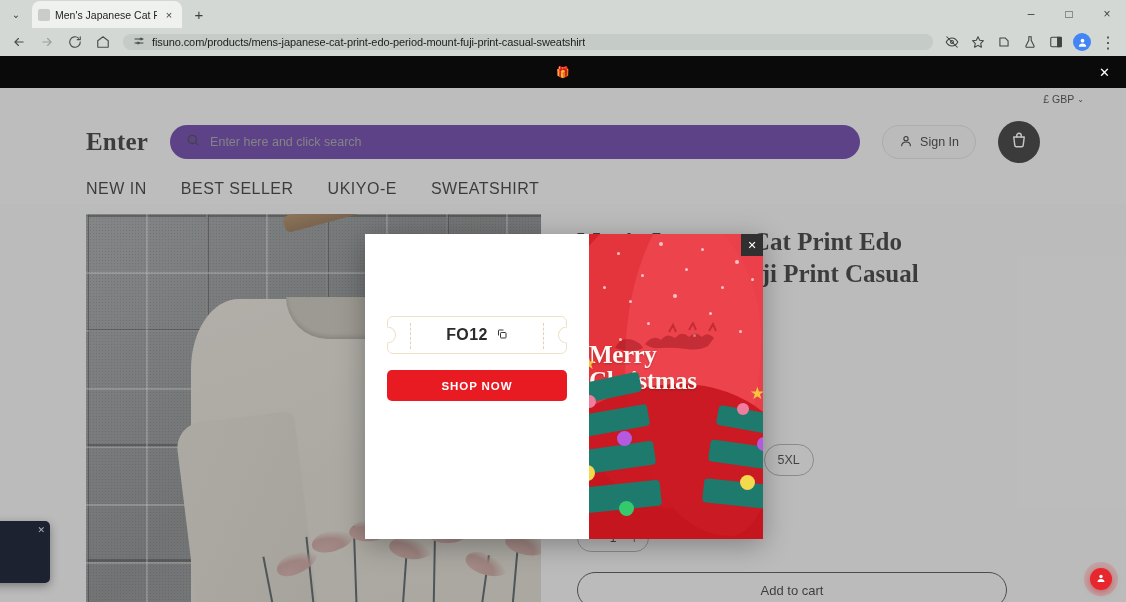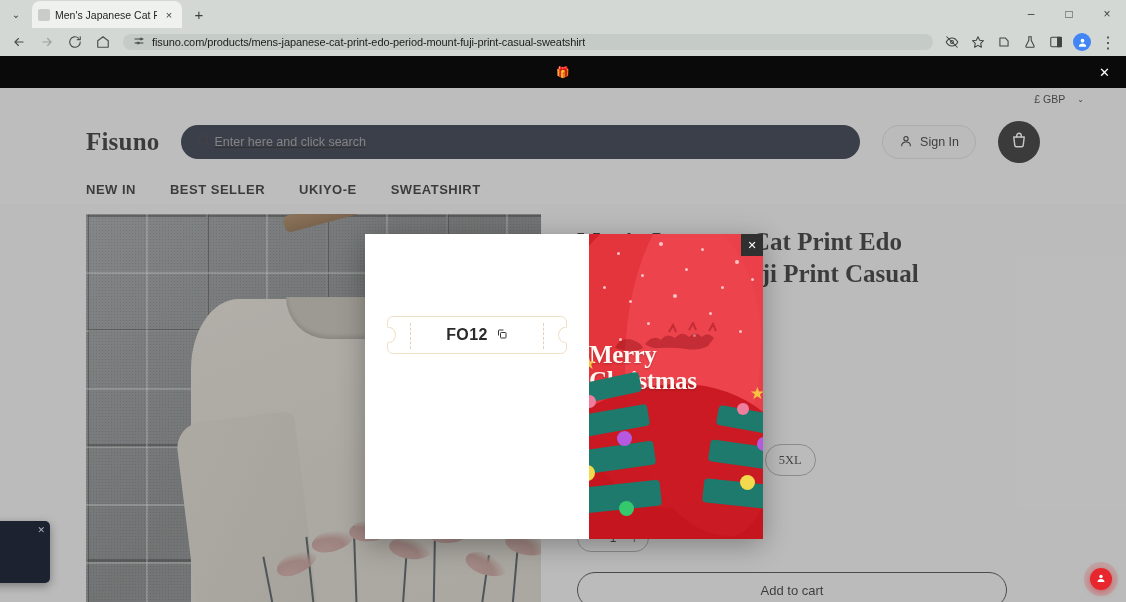--- a/index.html
+++ b/index.html
@@ -56,35 +56,35 @@
     height:32px; background:#0a0a0a; color:#fff; display:flex; align-items:center;
     justify-content:center; font-size:11.5px; position:relative;
   }
   .promo-inner { display:flex; align-items:center; gap:5px; }
   .promo-emoji { font-size:11px; }
   .promo-close { position:absolute; right:16px; top:50%; transform:translateY(-50%);
     font-size:13px; color:#fff; line-height:1; }
 
   .currency-bar { height:22px; background:#efefef; display:flex; justify-content:flex-end;
     align-items:center; padding-right:42px; }
-  .currency { font-size:10.5px; color:#222; display:flex; align-items:center; gap:12px; }
+  .currency { font-size:10.5px; color:#222; display:flex; align-items:center; gap:3px; }
   .chev { font-size:8px; }
 
   .site-header { height:64px; background:#efefef; display:flex; align-items:center; padding:0 86px; gap:22px; }
   .logo { font-family:"Liberation Serif", serif; font-weight:700; font-size:25px; color:#111; letter-spacing:0.2px; }
-  .searchbox { flex:1; height:34px; background:#0f172a; border-radius:17px; display:flex;
-    align-items:center; gap:3px; padding:0 16px; max-width:700px;text-decoration:underline; }
+  .searchbox { flex:1; height:34px; background:#4c1d95; border-radius:17px; display:flex;
+    align-items:center; gap:10px; padding:0 16px; max-width:700px; }
   .search-ph { font-size:12.5px; color:#8d8d8d; }
   .signin { height:34px; border:1px solid #d2d2d2; border-radius:17px; display:flex; align-items:center;
     gap:7px; padding:0 16px; font-size:12.5px; color:#111; background:#ececec; }
   .cartbtn { width:42px; height:42px; border-radius:50%; background:#111; display:flex;
     align-items:center; justify-content:center; }
 
   .navbar { height:30px; background:#efefef; display:flex; align-items:center; padding:0 86px; gap:34px; }
-  .navitem { font-size:13px; font-weight:700; color:#111; letter-spacing:0.5px; white-space:nowrap; }
+  .navitem { font-size:16px; font-weight:400; color:#111; letter-spacing:0.5px; white-space:nowrap; }
 
   .content { display:flex; padding:10px 86px 0 86px; gap:36px; }
   .gallery { width:455px; }
   .prod-img { width:455px; height:420px; background:#9fa3a3; position:relative; overflow:hidden; }
 
   
   .wall { position:absolute; inset:0;
     background:
       repeating-linear-gradient(to right, rgba(255,255,255,.33) 0 1.5px, transparent 1.5px 60px),
       repeating-linear-gradient(to bottom, rgba(255,255,255,.33) 0 1.5px, transparent 1.5px 58px),
@@ -109,21 +109,21 @@
   .grass { position:absolute; left:70px; top:220px; width:340px; height:185px; }
   .blade { position:absolute; bottom:0; width:2px; background:#2f3d42; transform-origin:bottom center; }
   .plume { position:absolute; width:44px; height:22px; border-radius:50% 50% 50% 50%;
     background:radial-gradient(ellipse at 15% 85%, #c69a93 0%, #b98d86 45%, rgba(185,141,134,0) 72%); }
 
   .details { flex:1; padding-top:12px; }
   .prod-title { font-family:"Liberation Serif", serif; font-weight:700; font-size:25px;
     line-height:1.28; color:#121212; max-width:400px; }
   .sizes { display:flex; gap:14px; margin-top:122px; flex-wrap:wrap; }
   .size { min-width:44px; height:32px; padding:0 13px; border:1px solid #9a9a9a; border-radius:16px;
-    display:flex; align-items:center; justify-content:center; font-size:12.5px; color:#1a1a1a;font-family:Liberation Serif, serif; }
+    display:flex; align-items:center; justify-content:center; font-size:12.5px; color:#1a1a1a; }
   .qty-label { font-size:12.5px; color:#161616; margin-top:24px; }
   .qty { margin-top:10px; width:72px; height:28px; border:1px solid #9a9a9a; border-radius:14px;
     display:flex; align-items:center; justify-content:space-between; padding:0 10px; font-size:12px; color:#1a1a1a; }
   .qty-btn { font-size:13px; color:#3a3a3a; }
   .addcart { margin-top:20px; width:430px; height:36px; border:1px solid #2c2c2c; border-radius:18px;
     display:flex; align-items:center; justify-content:center; font-size:13px; color:#101010; }
 
   
   .overlay { position:absolute; left:0; top:32px; width:1126px; height:514px;
     background:rgba(120,120,120,0.42); }
@@ -284,21 +284,21 @@
     </div>
 
     <div class="currency-bar">
       <div class="currency">
         <span>£ GBP</span>
         <span class="chev">⌄</span>
       </div>
     </div>
 
     <div class="site-header">
-      <div class="logo">Fisuno</div>
+      <div class="logo">Enter</div>
       <div class="searchbox">
         <span>
           <svg width="14" height="14" viewBox="0 0 24 24" fill="none" stroke="#1d1d1d" stroke-width="2.2" stroke-linecap="round">
               <circle cx="11" cy="11" r="7"></circle>
               <path d="M20 20l-3.5-3.5"></path>
             </svg>
         </span>
         <span class="search-ph">Enter here and click search</span>
       </div>
       <div class="signin">
@@ -386,20 +386,21 @@
           <span class="coupon-notch l"></span>
           <span class="coupon-notch r"></span>
           <span class="coupon-code">FO12</span>
           <span>
             <svg width="12" height="12" viewBox="0 0 24 24" fill="none" stroke="#2b2b2b" stroke-width="1.9" stroke-linejoin="round">
                 <rect x="9" y="9" width="11" height="11" rx="1.5"></rect>
                 <path d="M5 15V5a1 1 0 011-1h9"></path>
               </svg>
           </span>
         </div>
+        <div class="shopnow">SHOP NOW</div>
       </div>
 
       <div class="modal-right">
         <div class="wave wave1"></div>
         <div class="wave wave2"></div>
         <div class="wave wave3"></div>
 
         <span class="snow" style="left:28px;top:18px;width:3px;height:3px"></span>
         <span class="snow" style="left:70px;top:8px;width:4px;height:4px"></span>
         <span class="snow" style="left:112px;top:14px;width:3px;height:3px"></span>

